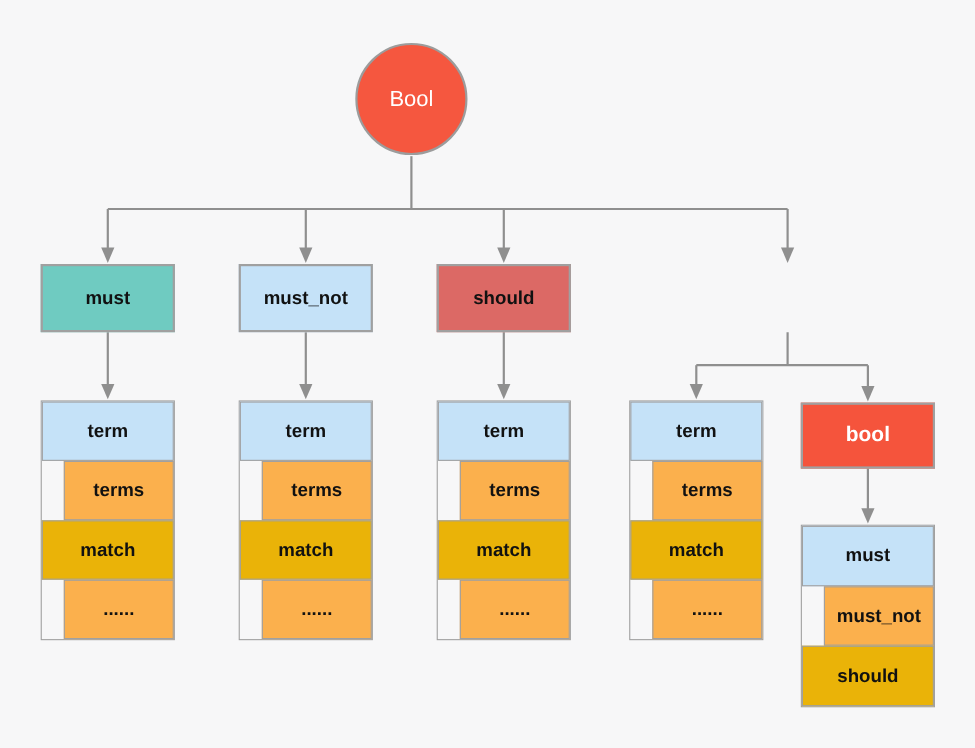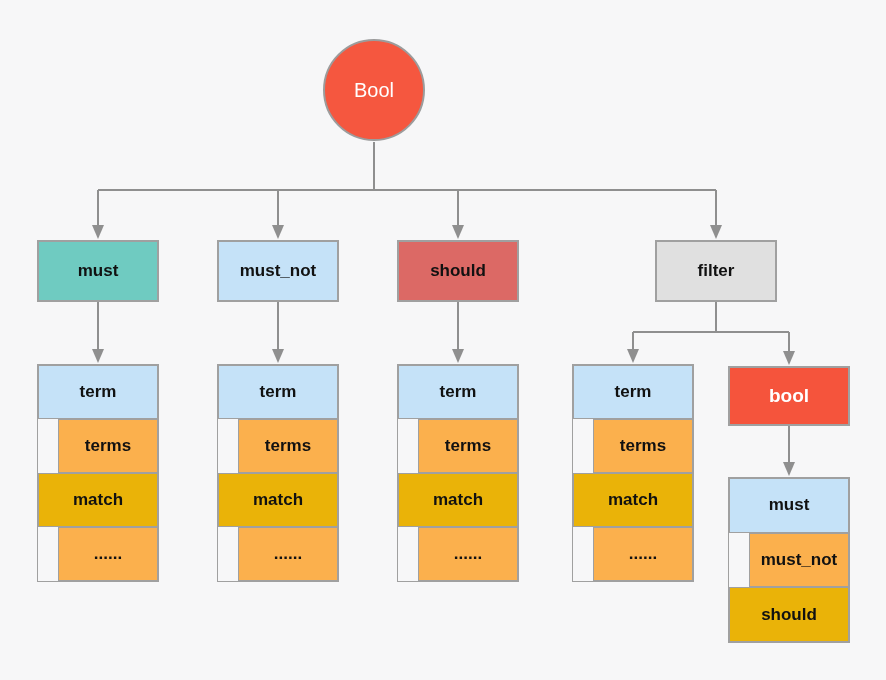--- a/index.html
+++ b/index.html
@@ -137,23 +137,20 @@
 
   <div class="node branch branch-must">
     <span>must</span>
   </div>
   <div class="node branch branch-must-not">
     <span>must_not</span>
   </div>
   <div class="node branch branch-should">
     <span>should</span>
   </div>
-  <div class="node branch branch-filter">
-    <span>filter</span>
-  </div>
 
   <div class="stack stack-1">
     <div class="cell c-lightblue">
       <span>term</span>
     </div>
     <div class="cell c-orange">
       <span>terms</span>
     </div>
     <div class="cell c-cyan">
       <span>match</span>

